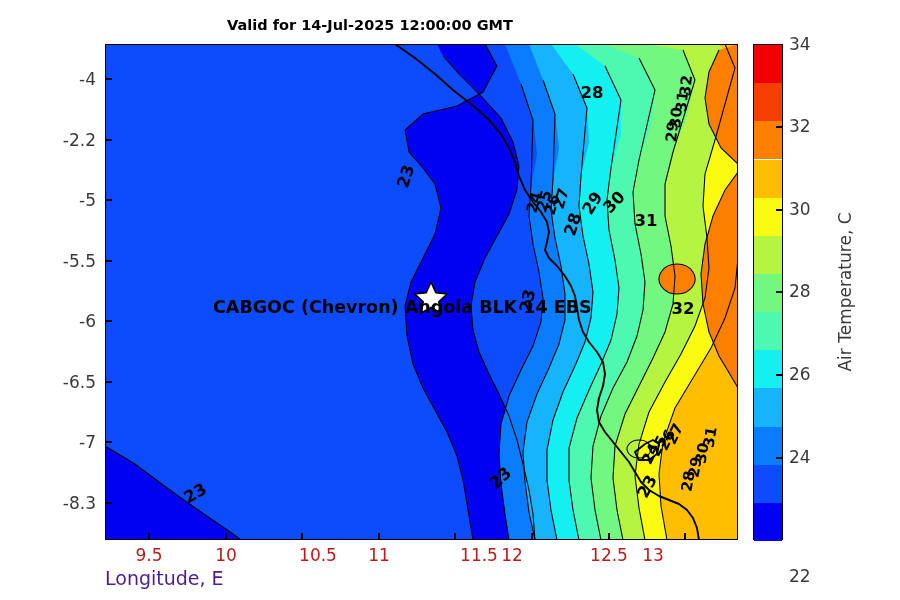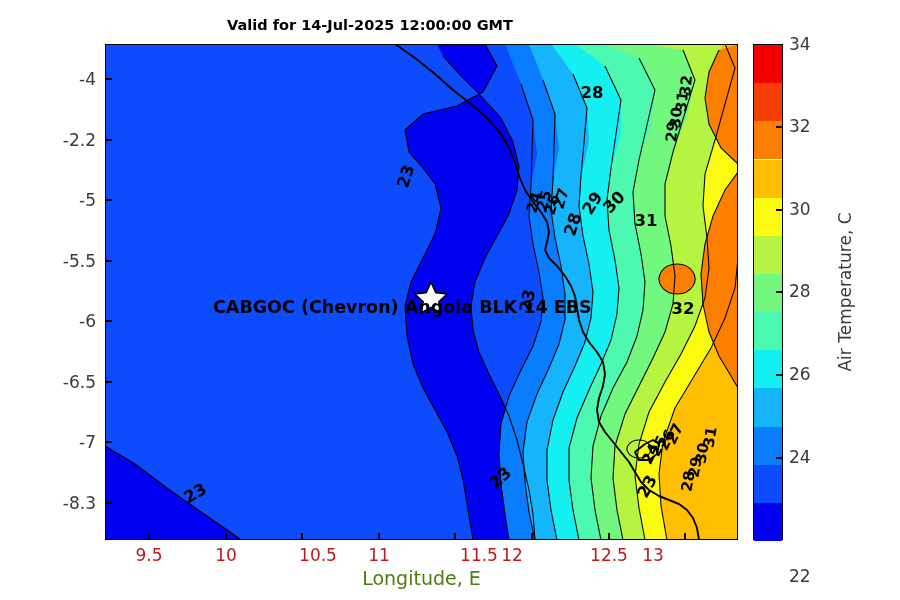--- a/index.html
+++ b/index.html
@@ -13,21 +13,21 @@
     position:absolute;left:0;top:17px;width:740px;text-align:center;
     font-size:14.5px;font-weight:bold;color:#000;letter-spacing:0px;
   }
   .plotbox{position:absolute;left:105px;top:44px;width:633px;height:496px;}
   .plotframe{position:absolute;left:0;top:0;width:100%;height:100%;
     border:1.6px solid #000;box-sizing:border-box;pointer-events:none;}
   svg{display:block;}
   .tick{position:absolute;background:#000;}
   .xtlabel{position:absolute;font-size:17px;color:#b91c1c;text-align:center;transform:translateX(-50%);}
   .ytlabel{position:absolute;font-size:17px;color:#3a3a3a;text-align:right;transform:translateY(-50%);}
-  .xaxistitle{position:absolute;font-size:19px;color:#4d7c0f;text-align:center;width:633px;left:105px;top:567px;}
+  .xaxistitle{position:absolute;font-size:19px;color:#4c1d95;width:633px;left:105px;top:567px;}
   .cbar{position:absolute;left:753px;top:44px;width:30px;height:496px;border:1.4px solid #000;box-sizing:border-box;}
   .cbseg{position:absolute;left:0;width:100%;}
   .cbtick{position:absolute;background:#000;width:7px;height:1.6px;}
   .cblabel{position:absolute;font-size:17px;color:#3a3a3a;transform:translateY(-50%);white-space:nowrap;}
   .cbtitle{position:absolute;font-size:17px;color:#3a3a3a;left:845px;top:292px;
       transform:translate(-50%,-50%) rotate(-90deg);white-space:nowrap;}
   .sitelabel{
     position:absolute;font-size:17.5px;font-weight:bold;color:#000;white-space:nowrap;
     left:213px;top:297px;
   }

